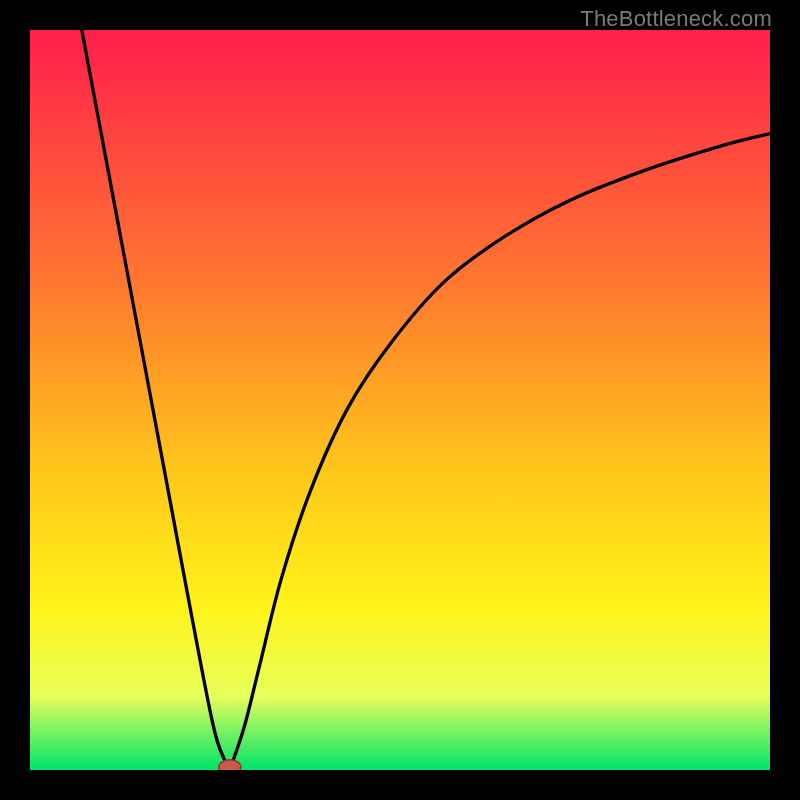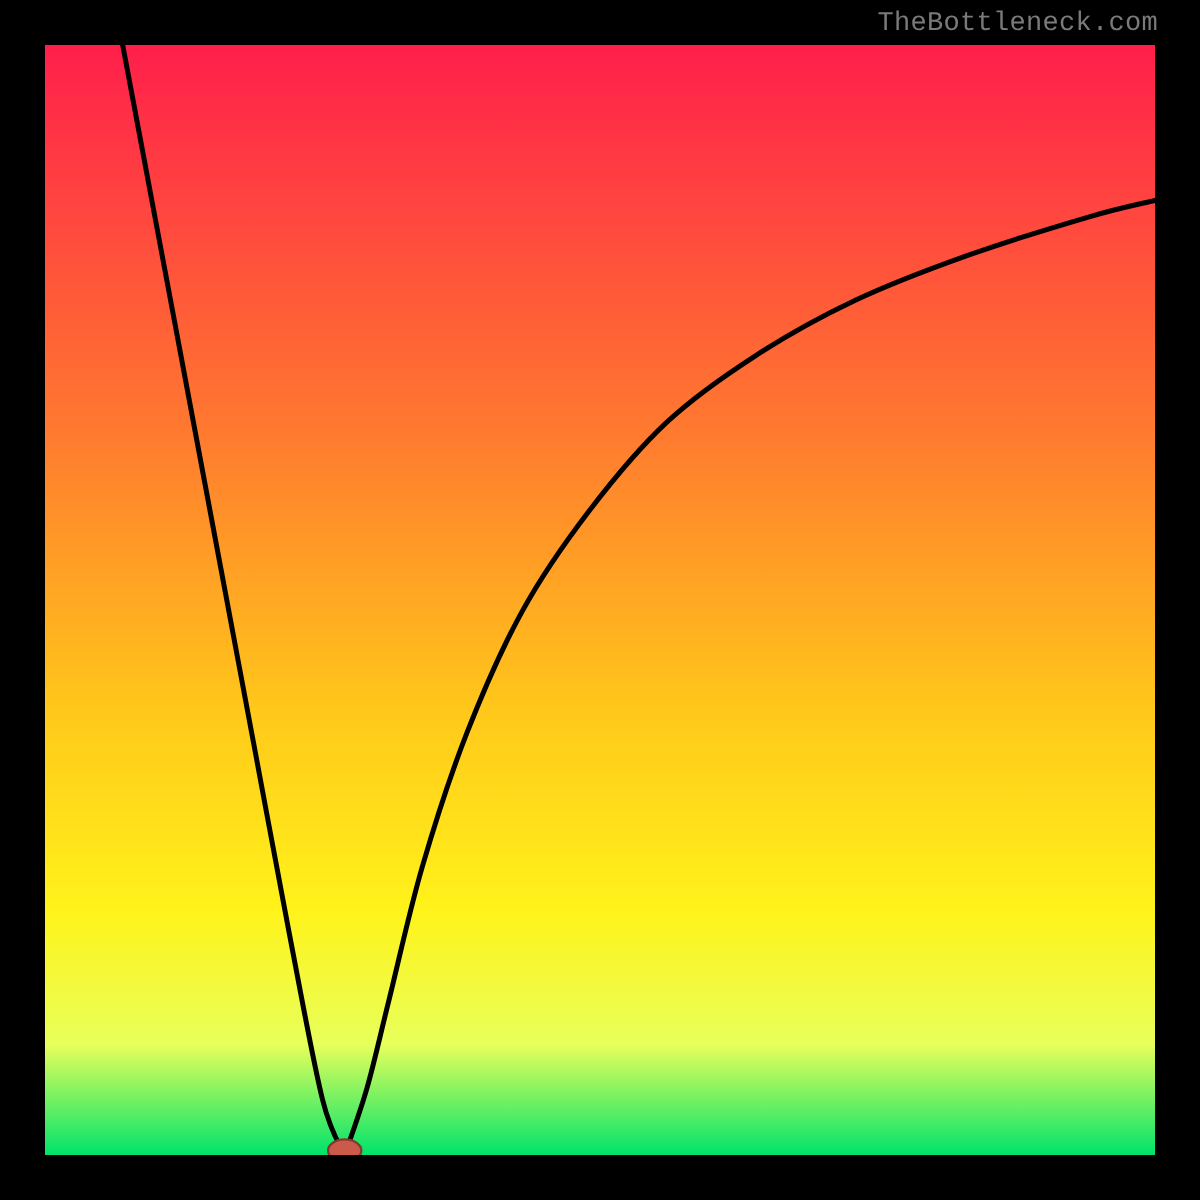--- a/index.html
+++ b/index.html
@@ -24,24 +24,23 @@
     left: 0;
     top: 0;
     width: 740px;
     height: 740px;
   }
   .watermark {
     position: absolute;
     top: 6px;
     right: 28px;
     color: #7a7a7a;
-    font-size: 18px;
+    font-size: 22px;
     letter-spacing: 0.2px;
     pointer-events: none;
-    font-family: Liberation Mono, monospace;
   }
 </style>
 </head>
 <body>
 
 <div class="watermark">TheBottleneck.com</div>
 
 <div class="frame">
   <svg class="plot" viewBox="0 0 100 100" preserveAspectRatio="none">
     <defs>

